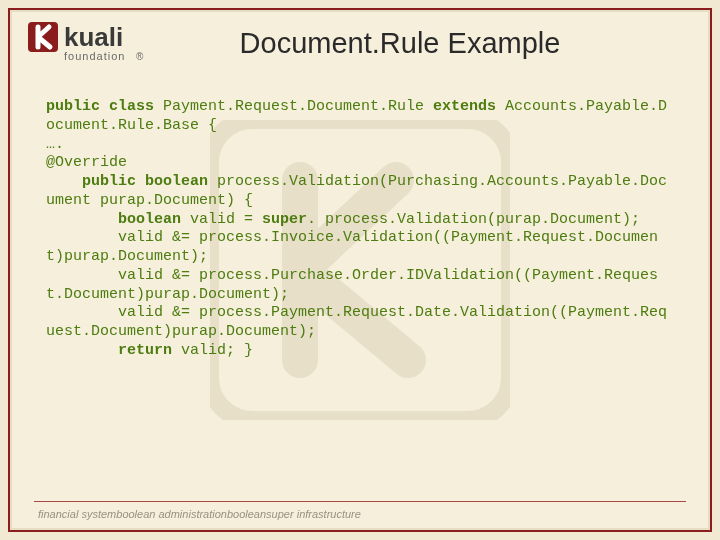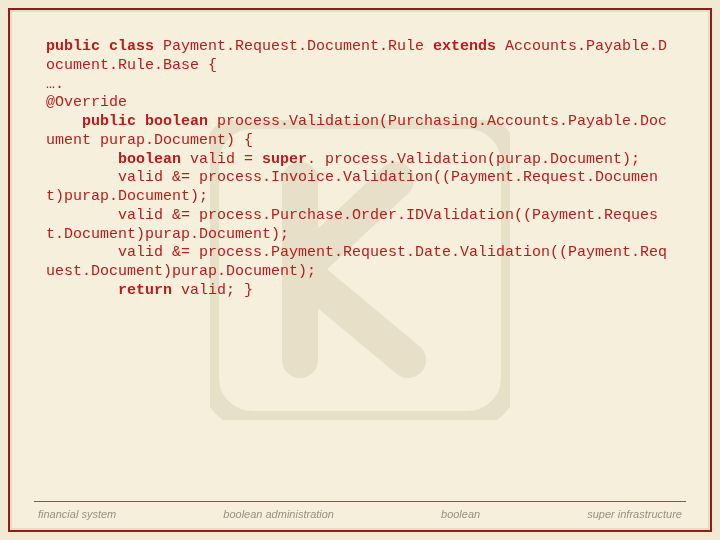--- a/index.html
+++ b/index.html
@@ -40,58 +40,69 @@
     padding-right: 60px;
   }
 
   .code-block {
     position: relative;
     z-index: 2;
     padding: 28px 36px 0 36px;
     font-family: "Courier New", Courier, monospace;
     font-size: 15px;
     line-height: 1.25;
-    color: #b91c1c;
+    color: #4d7c0f;
     white-space: pre-wrap;
     word-break: break-all;
   }
   .kw { font-weight: bold; }
 
   .footer {
     position: absolute;
     left: 0; right: 0; bottom: 10px;
     padding: 0 24px;
     z-index: 2;
   }
   .hr {
     height: 1px;
     background: #a84b46;
     margin-bottom: 6px;
   }
   .footer-row {
     display: flex;
-    justify-content: space-between;
     font-size: 11px;
     color: #9a9180;
     font-style: italic;
     padding: 0 4px;
   }
 </style>
 </head>
 <body>
 
 <div class="slide">
 
   <div class="watermark">
     <svg width="300" height="300" viewBox="0 0 100 100">
       <rect x="0" y="0" width="100" height="100" rx="14" fill="none" stroke="#e7dfc8" stroke-width="6"></rect>
       <path d="M30 20 L30 80 M30 50 L62 20 M30 50 L66 80" fill="none" stroke="#e7dfc8" stroke-width="12" stroke-linecap="round" stroke-linejoin="round"></path>
     </svg>
   </div>
 
+  <div class="header">
+    <div class="logo">
+      <svg width="140" height="46" viewBox="0 0 140 46">
+        <rect x="0" y="2" width="30" height="30" rx="4" fill="#8b1c1c"></rect>
+        <path d="M10 7 L10 27 M10 17 L21 7 M10 17 L22 27" stroke="#ffffff" stroke-width="5" stroke-linecap="round" stroke-linejoin="round" fill="none"></path>
+        <text x="36" y="26" font-family="Arial" font-size="26" font-weight="bold" fill="#3a3a3a">kuali</text>
+        <text x="36" y="40" font-family="Arial" font-size="11" fill="#6b6b6b" letter-spacing="1">foundation</text>
+        <text x="108" y="40" font-family="Arial" font-size="10" fill="#6b6b6b">®</text>
+      </svg>
+    </div>
+    <div class="title">Document.Rule Example</div>
+  </div>
 
   <div class="code-block"><span class="kw">public class </span><span>Payment.Request.Document.Rule </span><span class="kw">extends </span><span>Accounts.Payable.Document.Rule.Base {</span>
 <span>….</span>
 <span>@Override</span>
     <span class="kw">public boolean</span><span> process.Validation(Purchasing.Accounts.Payable.Document purap.Document) {</span>
         <span class="kw">boolean</span><span> valid = </span><span class="kw">super</span><span>. process.Validation(purap.Document);</span>
 <span>        valid &amp;= process.Invoice.Validation((Payment.Request.Document)purap.Document);</span>
 <span>        valid &amp;= process.Purchase.Order.IDValidation((Payment.Request.Document)purap.Document);</span>
 <span>        valid &amp;= process.Payment.Request.Date.Validation((Payment.Request.Document)purap.Document);</span>
         <span class="kw">return</span><span> valid; }</span></div>

